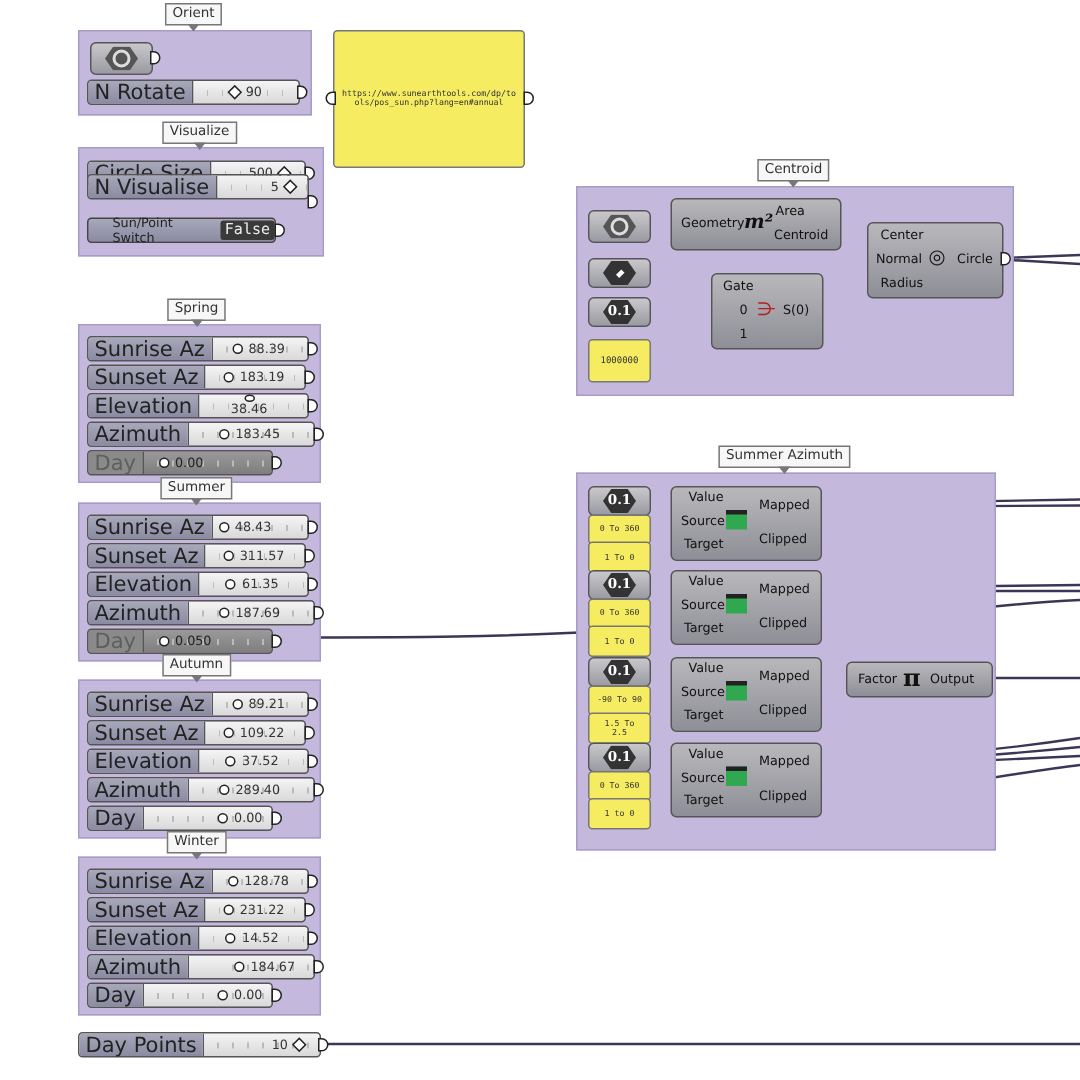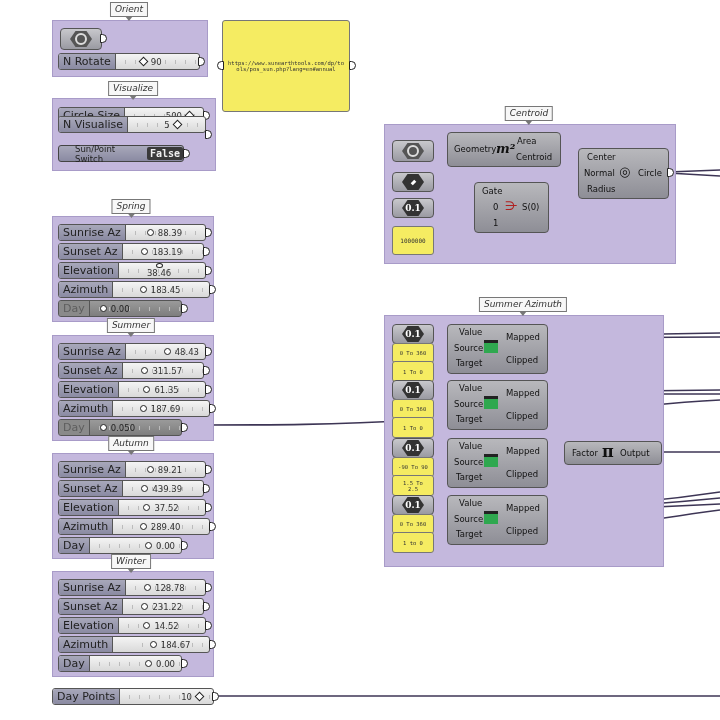--- a/index.html
+++ b/index.html
@@ -1,35 +1,35 @@
 <!DOCTYPE html>
 <html><head>
 <meta charset="utf-8">
 <style>
   html,body{margin:0;padding:0;}
   body{width:720px;height:720px;background:#ffffff;position:relative;overflow:hidden;font-family:"DejaVu Sans",sans-serif;font-size:8px;color:#222;}
   .group{position:absolute;background:#c4b8dd;border:1px solid #a89bc8;}
-  .gtag{position:absolute;background:#f7f7f7;border:1px solid #777;padding:0 4px;font-size:9px;line-height:13px;color:#333;white-space:nowrap;transform:translateX(-50%);font-style:italic;}
+  .gtag{position:absolute;background:#f7f7f7;border:1px solid #777;padding:0 4px;font-size:9px;line-height:13px;color:#333;white-space:nowrap;transform:translateX(-50%);}
   .gtag:after{content:"";position:absolute;left:50%;bottom:-5px;margin-left:-4px;border-left:4px solid transparent;border-right:4px solid transparent;border-top:5px solid #777;}
   .slider{position:absolute;height:15px;border:1px solid #555;border-radius:3px;background:linear-gradient(#f4f4f4,#d9d9d9);display:flex;align-items:stretch;overflow:visible;}
-  .slider .lbl{background:linear-gradient(#a8a8ba,#8a8aa2);color:#222;padding:0 4px;display:flex;align-items:center;border-right:1px solid #555;font-size:11px;white-space:nowrap;border-radius:2px 0 0 2px;}
+  .slider .lbl{background:linear-gradient(#a8a8ba,#8a8aa2);color:#222;padding:0 4px;display:flex;align-items:center;border-right:1px solid #555;font-size:14px;white-space:nowrap;border-radius:2px 0 0 2px;}
   .slider .track{flex:1;position:relative;display:flex;align-items:center;justify-content:flex-end;padding-right:6px;font-size:8.5px;color:#333;background-image:repeating-linear-gradient(90deg,transparent 0 9px,#bbb 9px 10px);background-size:100% 4px;background-repeat:no-repeat;background-position:0 50%;}
   .slider.disabled{background:linear-gradient(#9a9a9a,#7e7e7e);}
   .slider.disabled .lbl{background:#8a8a8a;color:#5e5e5e;}
   .slider.disabled .track{color:#222;justify-content:flex-start;padding-left:6px;}
   .knob{display:inline-block;width:5px;height:5px;border:1.5px solid #222;border-radius:50%;margin:0 4px;background:#fff;}
   .dia{display:inline-block;width:5px;height:5px;border:1.2px solid #222;transform:rotate(45deg);margin:0 4px;background:#fff;}
   .port{position:absolute;width:5px;height:7px;border:1.2px solid #222;background:#fff;border-radius:0 5px 5px 0;}
   .portL{position:absolute;width:5px;height:7px;border:1.2px solid #222;background:#fff;border-radius:5px 0 0 5px;}
   .comp{position:absolute;background:linear-gradient(#b8b8bc,#8e8e96);border:1px solid #555;border-radius:4px;color:#111;font-size:9px;}
   .param{position:absolute;background:linear-gradient(#c8c8cc,#9a9aa2);border:1px solid #555;border-radius:4px;display:flex;align-items:center;justify-content:center;}
   .hex{width:22px;height:16px;background:#333;clip-path:polygon(25% 0,75% 0,100% 50%,75% 100%,25% 100%,0 50%);display:flex;align-items:center;justify-content:center;color:#fff;font-weight:bold;font-size:9px;font-family:"DejaVu Serif",serif;}
   .panel{position:absolute;background:#f5ec62;border:1px solid #777;border-radius:3px;font-family:"DejaVu Sans Mono",monospace;font-size:5.5px;color:#333;display:flex;align-items:center;justify-content:center;text-align:center;}
   .toggle{position:absolute;height:15px;border:1px solid #444;border-radius:3px;background:linear-gradient(#a8a8ba,#8a8aa2);display:flex;align-items:center;font-size:8.5px;}
-  .toggle .val{background:#3a3a3a;color:#eee;font-family:"DejaVu Sans Mono",monospace;font-size:10px;height:13px;display:flex;align-items:center;padding:0 3px;margin-left:4px;border-radius:2px;font-weight:bold;}
+  .toggle .val{background:#3a3a3a;color:#eee;font-family:"DejaVu Sans Mono",monospace;font-size:10px;height:13px;display:flex;align-items:center;padding:0 3px;margin-left:4px;border-radius:2px;}
   .t{position:absolute;white-space:nowrap;font-size:8.5px;color:#111;}
   svg.wires{position:absolute;left:0;top:0;}
 </style>
 </head>
 <body>
 
 <svg class="wires" width="720" height="720">
   <g fill="none" stroke="#3d3555" stroke-width="1.6">
     <path d="M182 425 C 280 425, 330 425, 420 420"></path>
     <path d="M214 696 L720 696"></path>
@@ -157,21 +157,21 @@
           <span>0.00</span>
         </span>
       </div>
       <span class="port" style="left:181px;top:304px;"></span>
     </div>
     <div>
       <div class="group" style="left:52px;top:335px;width:160px;height:104px;"></div>
       <div class="gtag" style="left:131px;top:318px;">Summer</div>
       <div class="slider" style="left:58px;top:343px;width:146px;">
         <span class="lbl">Sunrise Az</span>
-        <span class="track" style="justify-content:flex-end;">
+        <span class="track" style="justify-content:flex-start;">
           <span class="knob"></span>
           <span>48.43</span>
         </span>
       </div>
       <span class="port" style="left:205px;top:347px;"></span>
       <div class="slider" style="left:58px;top:362px;width:144px;">
         <span class="lbl">Sunset Az</span>
         <span class="track" style="justify-content:center;">
           <span class="knob"></span>
           <span>311.57</span>
@@ -211,21 +211,21 @@
         <span class="track" style="justify-content:center;">
           <span class="knob"></span>
           <span>89.21</span>
         </span>
       </div>
       <span class="port" style="left:205px;top:465px;"></span>
       <div class="slider" style="left:58px;top:480px;width:144px;">
         <span class="lbl">Sunset Az</span>
         <span class="track" style="justify-content:center;">
           <span class="knob"></span>
-          <span>439.39</span>
+          <span>109.22</span>
         </span>
       </div>
       <span class="port" style="left:203px;top:484px;"></span>
       <div class="slider" style="left:58px;top:499px;width:146px;">
         <span class="lbl">Elevation</span>
         <span class="track" style="justify-content:center;">
           <span class="knob"></span>
           <span>37.52</span>
         </span>
       </div>

